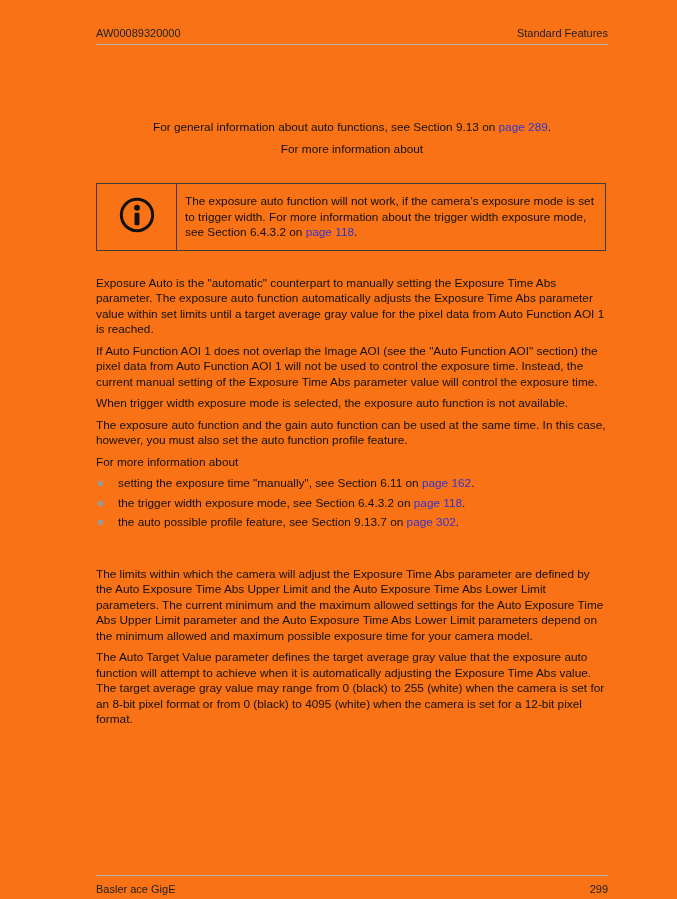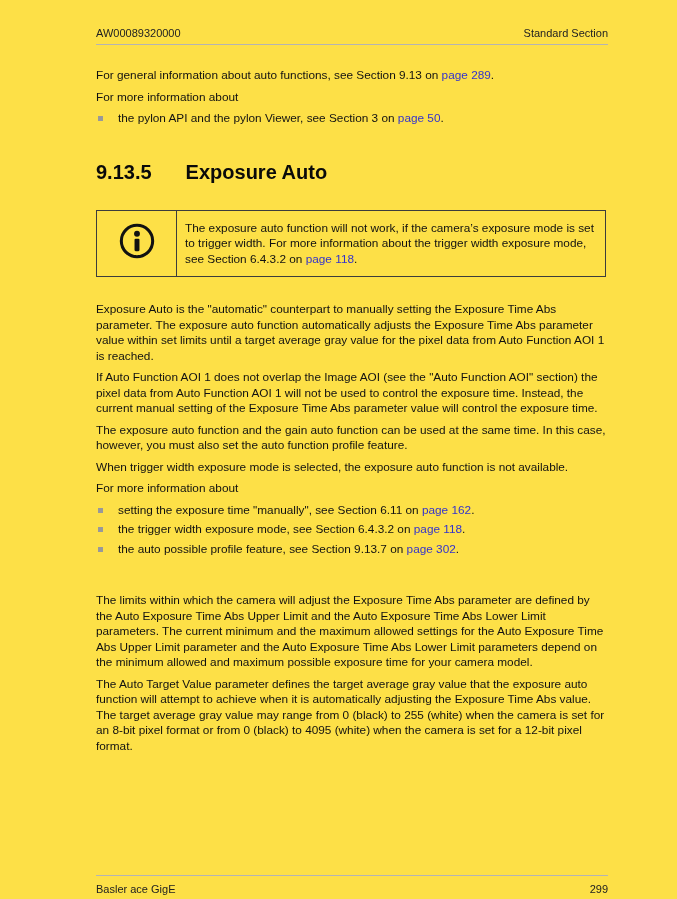--- a/index.html
+++ b/index.html
@@ -1,35 +1,35 @@
 <!DOCTYPE html>
 <html><head>
 <meta charset="utf-8">
 <style>
   html,body { margin:0; padding:0; background:#ffffff; }
   .page {
     position: relative;
     width: 677px; height: 899px;
-    background: #fde047;
+    background: #f97316;
     font-family: "Liberation Sans", sans-serif;
     color: #111111;
     overflow: hidden;
   }
   
   .header {
     position: absolute; top: 0; left: 96px; width: 512px;
   }
   .header-row {
     display: flex; justify-content: space-between;
     padding-top: 27px; font-size: 11px; color: #222;
   }
   .header-rule { margin-top: 5px; border-top: 1px solid #b4b4b4; height: 0; }
   
   .content { position: absolute; left: 96px; top: 44px; width: 512px; }
-  .intro { padding-top: 24px; }
+  .intro { padding-top: 76px; text-align: center; }
   p {
     margin: 0 0 6px 0;
     font-size: 11.8px; line-height: 15.5px;
   }
   p.spaced { margin-top: 36px; }
   ul {
     list-style: none; margin: 2px 0 6px 0; padding: 0;
   }
   li {
     display: flex; align-items: flex-start;
@@ -80,61 +80,53 @@
   }
 </style>
 </head>
 <body>
 
 <div class="page">
 
   <div class="header">
     <div class="header-row">
       <span>AW00089320000</span>
-      <span>Standard Section</span>
+      <span>Standard Features</span>
     </div>
     <div class="header-rule"></div>
   </div>
 
   <div class="content">
 
     <div class="intro">
         <p><span>For general information about auto functions, see Section 9.13 on </span><span class="link">page 289</span><span>.</span></p>
         <p><span>For more information about</span></p>
         <ul>
-          <li>
-            <span class="bullet"></span>
-            <span class="li-text"><span>the pylon API and the pylon Viewer, see Section 3 on </span><span class="link">page 50</span><span>.</span></span>
-          </li>
         </ul>
       </div>
 
-    <div class="section-heading">
-      <span class="section-number">9.13.5</span>
-      <span>Exposure Auto</span>
-    </div>
 
     <div class="notice">
       <div class="notice-icon-cell">
         <span>
           <svg width="38" height="38" viewBox="0 0 40 40" aria-hidden="true">
             <circle cx="20" cy="20" r="16.5" fill="none" stroke="#111" stroke-width="3.2"></circle>
             <circle cx="20" cy="12.3" r="3.1" fill="#111"></circle>
             <rect x="17.4" y="17.6" width="5.2" height="13.2" rx="1.2" fill="#111"></rect>
           </svg>
         </span>
       </div>
       <div class="notice-text"><span>The exposure auto function will not work, if the camera’s exposure mode is set to trigger width. For more information about the trigger width exposure mode, see Section 6.4.3.2 on </span><span class="link">page 118</span><span>.</span></div>
     </div>
 
     <div class="body-blocks">
         <p><span>Exposure Auto is the "automatic" counterpart to manually setting the Exposure Time Abs parameter. The exposure auto function automatically adjusts the Exposure Time Abs parameter value within set limits until a target average gray value for the pixel data from Auto Function AOI 1 is reached.</span></p>
         <p><span>If Auto Function AOI 1 does not overlap the Image AOI (see the "Auto Function AOI" section) the pixel data from Auto Function AOI 1 will not be used to control the exposure time. Instead, the current manual setting of the Exposure Time Abs parameter value will control the exposure time.</span></p>
+        <p><span>When trigger width exposure mode is selected, the exposure auto function is not available.</span></p>
         <p><span>The exposure auto function and the gain auto function can be used at the same time. In this case, however, you must also set the auto function profile feature.</span></p>
-        <p><span>When trigger width exposure mode is selected, the exposure auto function is not available.</span></p>
         <p><span>For more information about</span></p>
         <ul>
           <li>
             <span class="bullet"></span>
             <span class="li-text"><span>setting the exposure time "manually", see Section 6.11 on </span><span class="link">page 162</span><span>.</span></span>
           </li>
           <li>
             <span class="bullet"></span>
             <span class="li-text"><span>the trigger width exposure mode, see Section 6.4.3.2 on </span><span class="link">page 118</span><span>.</span></span>
           </li>

